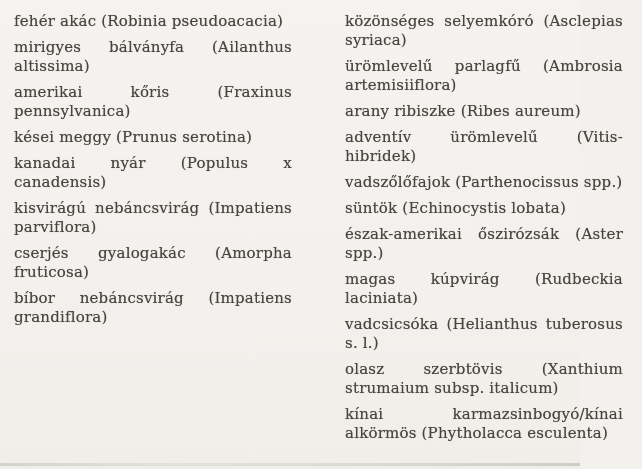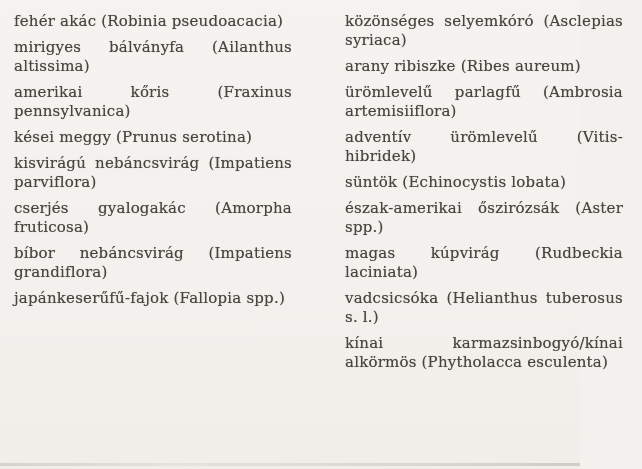--- a/index.html
+++ b/index.html
@@ -54,30 +54,32 @@
 </style>
 </head>
 <body>
 
 <div class="page">
   <div class="col">
       <p class="entry">fehér akác (Robinia pseudoacacia)</p>
       <p class="entry">mirigyes bálványfa (Ailanthus altissima)</p>
       <p class="entry">amerikai kőris (Fraxinus pennsylvanica)</p>
       <p class="entry">kései meggy (Prunus serotina)</p>
+      <p class="entry">kanadai nyár (Populus x canadensis)</p>
       <p class="entry">kisvirágú nebáncsvirág (Impatiens parviflora)</p>
       <p class="entry">cserjés gyalogakác (Amorpha fruticosa)</p>
       <p class="entry">bíbor nebáncsvirág (Impatiens grandiflora)</p>
-      <p class="entry">japánkeserűfű-fajok (Fallopia spp.)</p>
     </div>
   <div class="col">
       <p class="entry">közönséges selyemkóró (Asclepias syriaca)</p>
+      <p class="entry">ürömlevelű parlagfű (Ambrosia artemisiiflora)</p>
       <p class="entry">arany ribiszke (Ribes aureum)</p>
-      <p class="entry">ürömlevelű parlagfű (Ambrosia artemisiiflora)</p>
       <p class="entry">adventív ürömlevelű (Vitis-hibridek)</p>
+      <p class="entry">vadszőlőfajok (Parthenocissus spp.)</p>
       <p class="entry">süntök (Echinocystis lobata)</p>
       <p class="entry">észak-amerikai őszirózsák (Aster spp.)</p>
       <p class="entry">magas kúpvirág (Rudbeckia laciniata)</p>
       <p class="entry">vadcsicsóka (Helianthus tuberosus s. l.)</p>
+      <p class="entry">olasz szerbtövis (Xanthium strumaium subsp. italicum)</p>
       <p class="entry">kínai karmazsinbogyó/kínai alkörmös (Phytholacca esculenta)</p>
     </div>
   <div class="scan-edge"></div>
 </div>
 
 </body></html>

